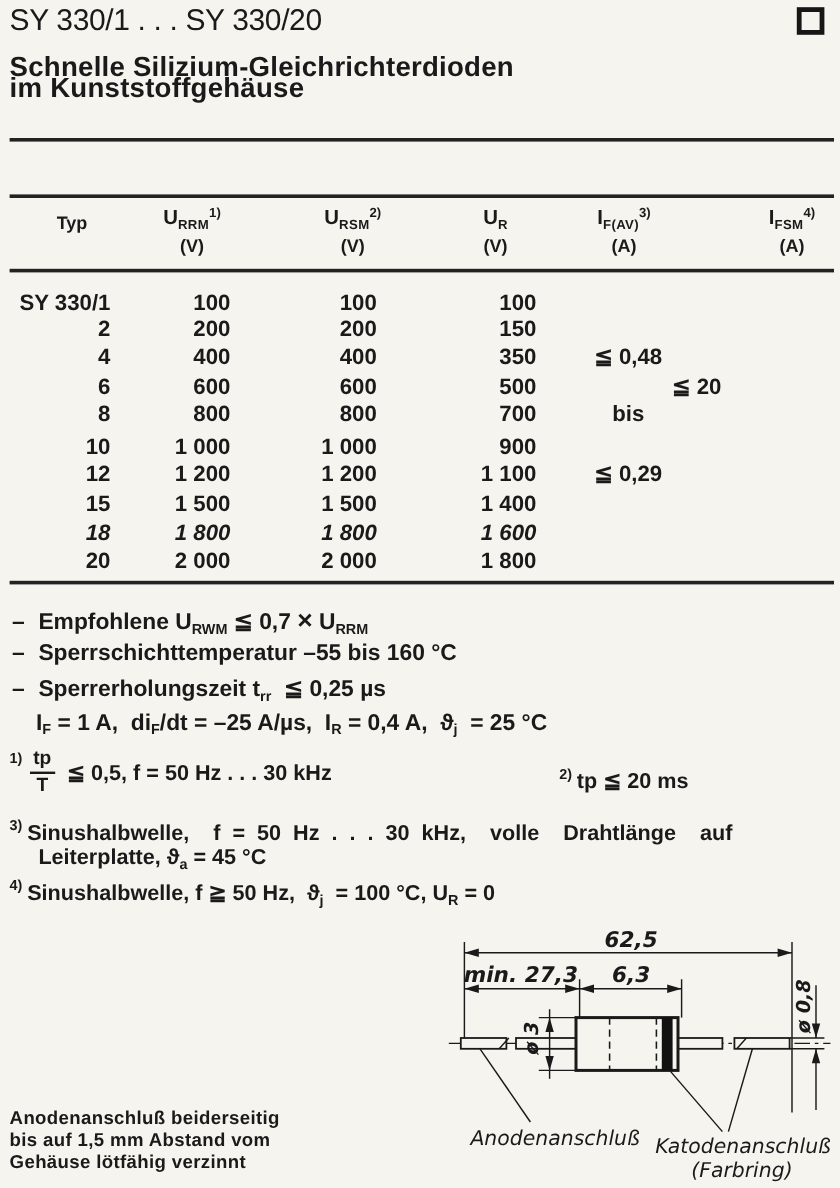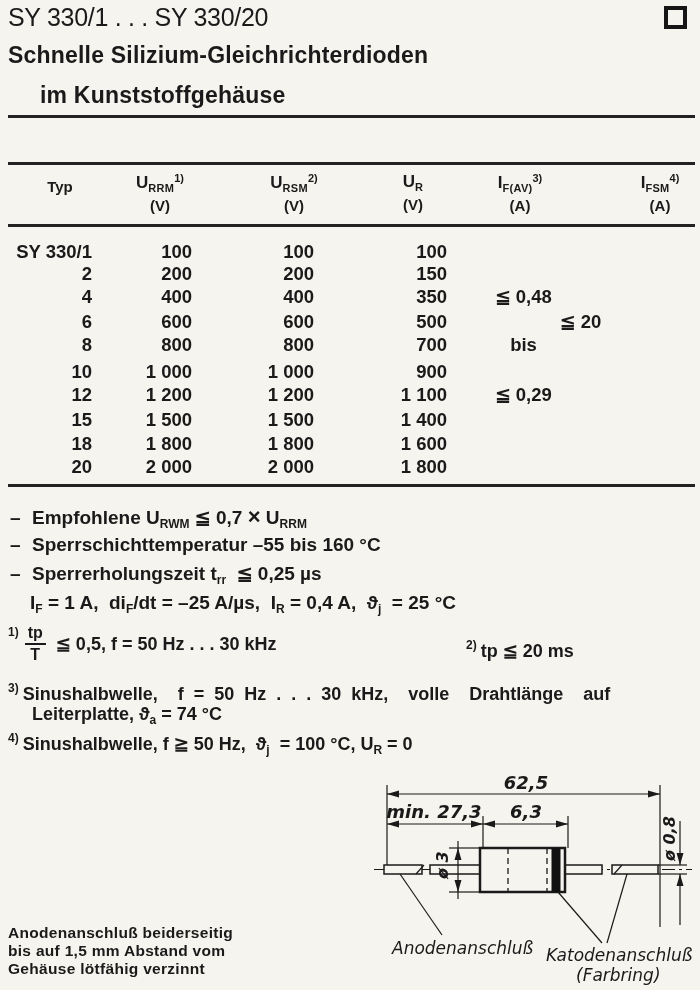--- a/index.html
+++ b/index.html
@@ -62,21 +62,21 @@
   .lbl{font-size:17px;font-style:italic;fill:#1a1a1a;}
 </style>
 </head>
 <body>
 
 <div class="page">
 
   <div class="abs title">SY 330/1 . . . SY 330/20</div>
   <div class="abs corner-box"></div>
   <div class="abs subtitle" style="top:42px;">Schnelle Silizium-Gleichrichterdioden</div>
-  <div class="abs subtitle" style="top:82px;margin-left:32px;">im Kunststoffgehäuse</div>
+  <div class="abs subtitle" style="top:60px;">im Kunststoffgehäuse</div>
   <div class="abs rule" style="top:115px;"></div>
 
   <div class="abs rule" style="top:162px;"></div>
 
   <div class="abs hcell" style="left:30px;top:178px;width:60px;font-size:15px;">
     <span>Typ</span>
   </div>
   <div class="abs hcell" style="left:108px;top:172px;width:104px;">
     <span class="hmain">U</span><span class="hsub">RRM</span><span class="hsup">1)</span>
     <span class="hunit">(V)</span>
@@ -157,21 +157,21 @@
       <span class="c5"></span>
   </div>
   <div class="trow" style="top:409px;">
     <span class="ct">15</span>
       <span class="c1">1 500</span>
       <span class="c2">1 500</span>
       <span class="c3">1 400</span>
       <span class="c4"></span>
       <span class="c5"></span>
   </div>
-  <div class="trow" style="top:433px;">
+  <div class="trow" style="top:433px;font-style:italic;">
     <span class="ct">18</span>
       <span class="c1">1 800</span>
       <span class="c2">1 800</span>
       <span class="c3">1 600</span>
       <span class="c4"></span>
       <span class="c5"></span>
   </div>
   <div class="trow" style="top:456px;">
     <span class="ct">20</span>
       <span class="c1">2 000</span>
@@ -192,21 +192,21 @@
     <span class="fnsup" style="align-self:flex-start;">1)</span>
     <span class="frac">
         <span class="num">tp</span>
         <span class="den">T</span>
       </span>
     <span class="rich">≦ 0,5, f = 50 Hz . . . 30 kHz</span>
   </div>
   <div class="abs fn rich" style="left:466px;top:638px;"><span class="fnsup">2)</span><span>tp ≦ 20 ms</span></div>
 
   <div class="abs fn rich fjust" style="left:8px;top:681px;width:690px;"><span class="fnsup">3)</span><span>Sinushalbwelle,  f = 50 Hz . . . 30 kHz,  volle  Drahtlänge  auf</span></div>
-  <div class="abs fn rich" style="left:32px;top:704px;"><span>Leiterplatte, ϑ</span><span class="sb">a</span><span> = 74 °C</span></div>
+  <div class="abs fn rich" style="left:32px;top:704px;"><span>Leiterplatte, ϑ</span><span class="sb">a</span><span> = 45 °C</span></div>
 
   <div class="abs fn rich" style="left:8px;top:731px;"><span class="fnsup">4)</span><span>Sinushalbwelle, f ≧ 50 Hz,  ϑ</span><span class="sb">j</span><span>  = 100 °C, U</span><span class="sb">R</span><span> = 0</span></div>
 
   <svg class="abs" style="left:330px;top:773px;" width="370" height="217" viewBox="0 0 370 217">
     <g stroke="#1a1a1a" fill="none">
 
       <line x1="44" y1="96.5" x2="362" y2="96.5" stroke-width="1.2" stroke-dasharray="13 4 3 4"></line>
 
       <rect x="54" y="92" width="38" height="9" stroke-width="1.5" fill="#f6f4ee"></rect>
       <rect x="100" y="92" width="50" height="9" stroke-width="1.5" fill="#f6f4ee"></rect>

